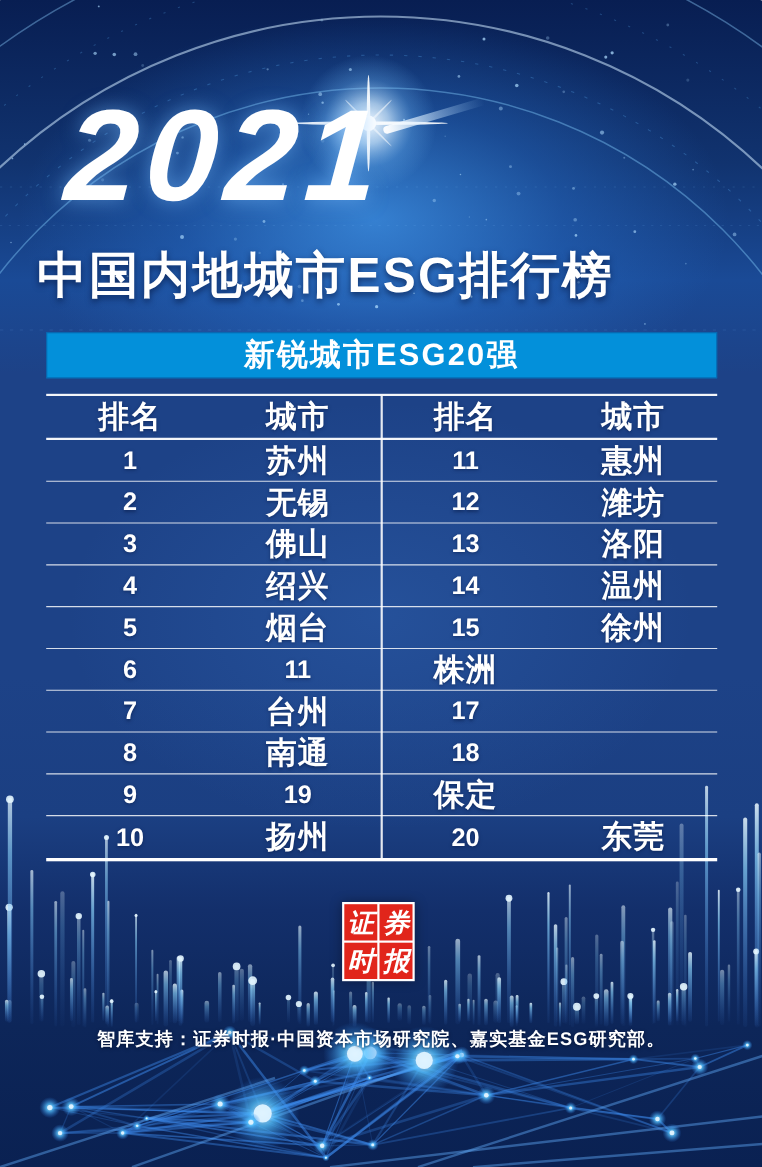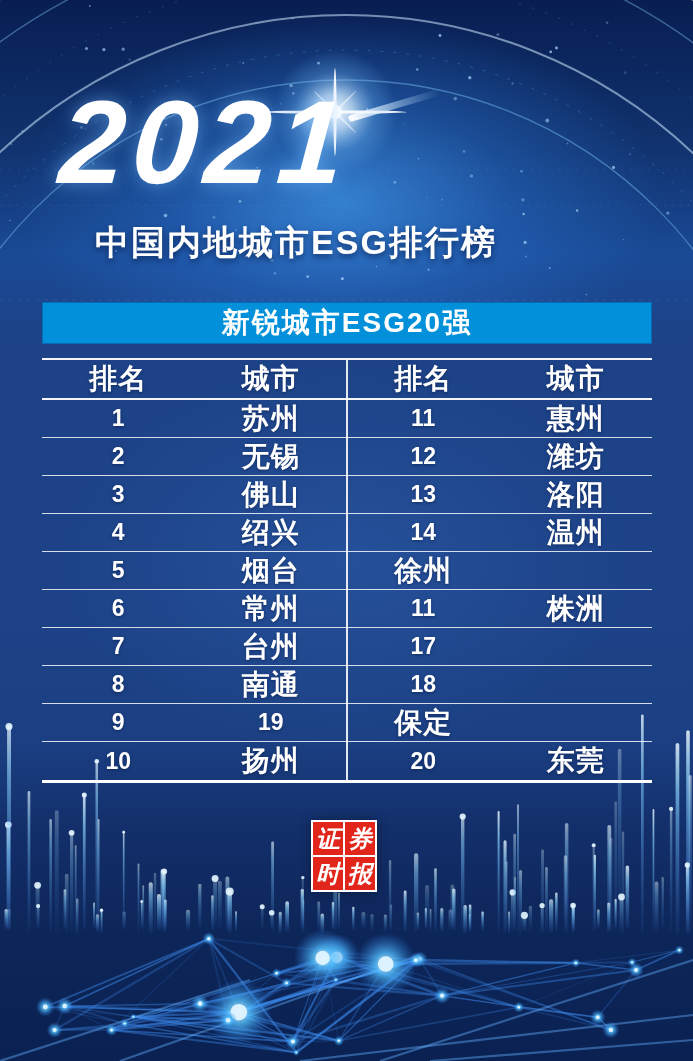--- a/index.html
+++ b/index.html
@@ -26,21 +26,21 @@
   }
   
   .year-title{
     position:absolute;top:88px;left:60px;
     font-size:118px;line-height:.92;font-weight:700;font-style:italic;
     letter-spacing:7px;transform:skewX(-4deg);
     text-shadow:0 0 18px rgba(120,190,255,.55);
   }
   .main-title{
     position:absolute;top:220px;left:0;width:592px;text-align:center;
-    font-size:34px;font-weight:700;letter-spacing:2px;
+    font-size:45px;font-weight:700;letter-spacing:2px;
     text-shadow:0 3px 6px rgba(4,20,60,.65);
   }
   
   .banner{
     position:absolute;top:302px;left:42px;width:610px;height:42px;
     display:flex;align-items:center;justify-content:center;
     border:1px solid rgba(10,70,140,.5);
   }
   .banner-label{font-size:28px;font-weight:700;letter-spacing:2px;}
   
@@ -394,25 +394,25 @@
     </div>
     <div class="t-row">
       <div class="t-cell rank">4</div>
       <div class="t-cell">绍兴</div>
       <div class="t-cell rank">14</div>
       <div class="t-cell">温州</div>
     </div>
     <div class="t-row">
       <div class="t-cell rank">5</div>
       <div class="t-cell">烟台</div>
+      <div class="t-cell rank">15</div>
       <div class="t-cell">徐州</div>
     </div>
     <div class="t-row">
       <div class="t-cell rank">6</div>
-      <div class="t-cell">常州</div>
       <div class="t-cell rank">11</div>
       <div class="t-cell">株洲</div>
     </div>
     <div class="t-row">
       <div class="t-cell rank">7</div>
       <div class="t-cell">台州</div>
       <div class="t-cell rank">17</div>
     </div>
     <div class="t-row">
       <div class="t-cell rank">8</div>
@@ -432,20 +432,21 @@
     </div>
   </div>
 
   <div class="seal">
     <div class="seal-cell">证</div>
     <div class="seal-cell">券</div>
     <div class="seal-cell">时</div>
     <div class="seal-cell">报</div>
   </div>
 
+  <div class="support-line">智库支持：证券时报·中国资本市场研究院、嘉实基金ESG研究部。</div>
 
   <svg id="plexus-svg" width="693" height="141" viewBox="0 0 693 141">
     <defs>
       <radialGradient id="nodeGrad" cx="50%" cy="50%" r="50%">
         <stop offset="0%" stop-color="#e8f8ff" stop-opacity="1"></stop>
         <stop offset="35%" stop-color="#55c2ff" stop-opacity=".85"></stop>
         <stop offset="100%" stop-color="#2a7ae0" stop-opacity="0"></stop>
       </radialGradient>
     </defs>
     <g id="plexus-group">

